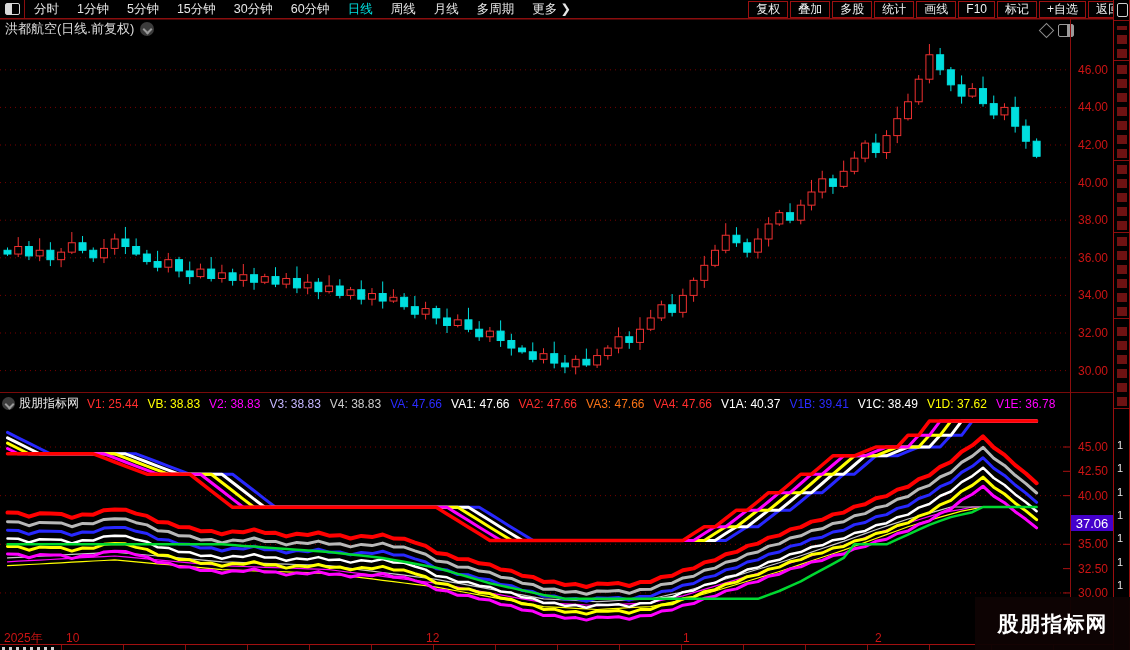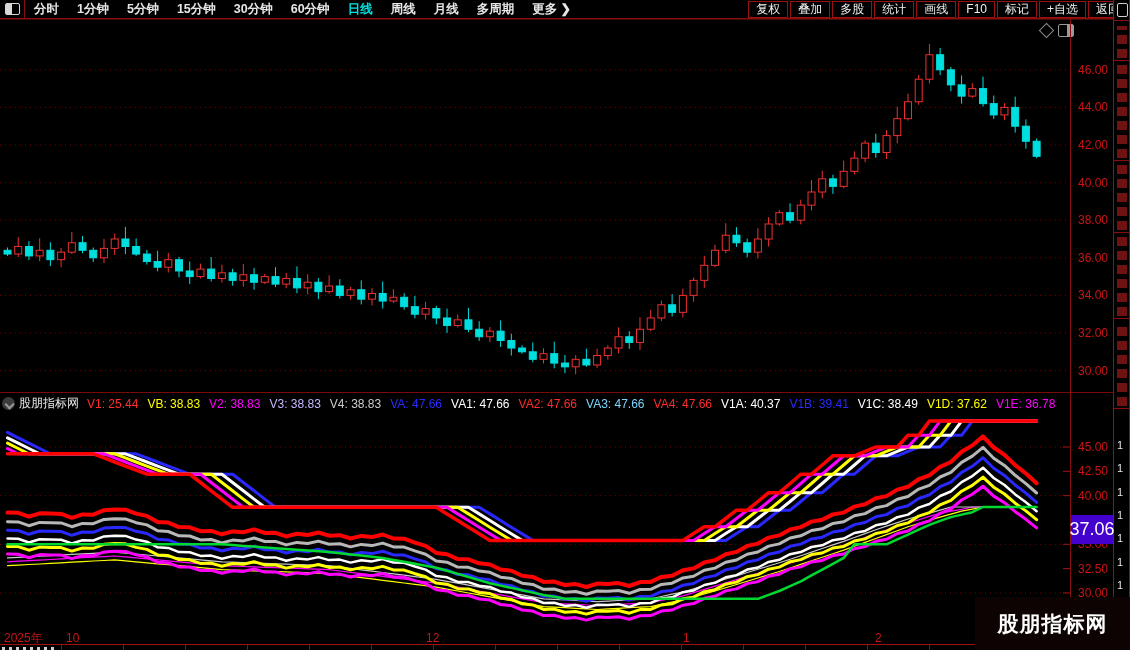--- a/index.html
+++ b/index.html
@@ -4,21 +4,21 @@
 <style>
   html,body{margin:0;padding:0;background:#000;}
   .app{position:relative;width:1130px;height:650px;background:#000;overflow:hidden;
        font-family:"Liberation Sans",sans-serif;-webkit-font-smoothing:none;}
   
   .menubar{position:absolute;left:0;top:0;width:1130px;height:19px;display:flex;
            border-bottom:1px solid #8b0e0e;box-sizing:border-box;background:#000;}
   .win-icon{width:24px;height:18px;border-right:1px solid #8b0e0e;display:flex;align-items:center;justify-content:center;}
   .win-icon .glyph{width:13px;height:10px;border:1px solid #d8d8d8;border-radius:2px;
         background:linear-gradient(90deg,#d8d8d8 0 45%,transparent 45%);}
-  .menu-left{display:flex;align-items:center;font-weight:bold;}
+  .menu-left{display:flex;align-items:center;}
   .menu-left .mi{color:#e6e6e6;font-size:12.5px;padding:0 9px;line-height:18px;white-space:nowrap;cursor:default;}
   .menu-left .mi.active{color:#00e0e0;}
   .menu-right{margin-left:auto;display:flex;align-items:center;padding-right:2px;}
   .menu-right .mb{color:#f0f0f0;font-size:12px;border:1px solid #9b1010;margin-left:2px;
                   padding:0 7px;height:15px;line-height:15px;white-space:nowrap;cursor:default;}
   
   .titlebar{position:absolute;left:0;top:19px;width:1113px;height:19px;display:flex;align-items:center;background:#000;}
   .title-text{color:#dcdcdc;font-size:13px;padding-left:5px;white-space:nowrap;}
   .circ-chevron{width:14px;height:14px;border-radius:50%;background:#3c3c3c;margin-left:6px;position:relative;flex:0 0 auto;}
   .circ-chevron:after{content:"";position:absolute;left:4px;top:4px;width:5px;height:5px;
@@ -48,21 +48,21 @@
   .rs-hline{position:absolute;left:0;width:15px;height:0;border-top:1px solid #8b0e0e;}
   .rs-glyphs{position:absolute;left:3px;width:10px;
       background:repeating-linear-gradient(0deg,#6e1212 0 9px,transparent 9px 14px);}
   .rs-digit{position:absolute;left:3px;color:#e8e8e8;font-size:11px;line-height:11px;}
   
   .watermark{position:absolute;left:975px;top:597px;width:155px;height:53px;background:rgba(14,3,3,0.95);
       z-index:6;display:flex;flex-direction:column;align-items:center;justify-content:center;}
   .wm1{color:#fff;font-weight:bold;font-size:21px;line-height:24px;letter-spacing:1px;}
   .wm2{color:#fff;font-weight:bold;font-size:18px;line-height:22px;}
   
-  .badge{position:absolute;left:1071px;top:515px;width:42px;height:29px;color:#fff;font-size:18px;
+  .badge{position:absolute;left:1071px;top:515px;width:42px;height:16px;color:#fff;font-size:13px;
       display:flex;align-items:center;justify-content:center;z-index:3;}
   svg{position:absolute;left:0;top:0;z-index:1;}
 </style>
 </head>
 <body>
 
 <div class="app">
 
   <svg id="chart" width="1130" height="650">
       <line x1="0" y1="19" x2="1130" y2="19" stroke="#8b0e0e" stroke-width="1"></line>
@@ -393,35 +393,39 @@
         <div class="mb">多股</div>
         <div class="mb">统计</div>
         <div class="mb">画线</div>
         <div class="mb">F10</div>
         <div class="mb">标记</div>
         <div class="mb">+自选</div>
         <div class="mb">返回</div>
       </div>
   </div>
 
+  <div class="titlebar">
+    <span class="title-text">洪都航空(日线.前复权)</span>
+    <span class="circ-chevron"></span>
+  </div>
   <div class="diamond-icon"></div>
   <div class="splitrect-icon"></div>
 
   <div class="ind-row" id="ind-row">
     <span class="circ-chevron"></span>
     <span class="ind-src">股朋指标网</span>
   <span class="ind-item" style="color: rgb(255, 45, 45);">V1: 25.44</span>
       <span class="ind-item" style="color: rgb(255, 255, 0);">VB: 38.83</span>
       <span class="ind-item" style="color: rgb(255, 0, 255);">V2: 38.83</span>
       <span class="ind-item" style="color: #c4b5fd;">V3: 38.83</span>
       <span class="ind-item" style="color: rgb(204, 204, 204);">V4: 38.83</span>
       <span class="ind-item" style="color: rgb(43, 43, 255);">VA: 47.66</span>
       <span class="ind-item" style="color: rgb(255, 255, 255);">VA1: 47.66</span>
       <span class="ind-item" style="color: rgb(255, 45, 45);">VA2: 47.66</span>
-      <span class="ind-item" style="color: #7dd3fc;">VA3: 47.66</span>
+      <span class="ind-item" style="color: #f97316;">VA3: 47.66</span>
       <span class="ind-item" style="color: rgb(255, 45, 45);">VA4: 47.66</span>
       <span class="ind-item" style="color: rgb(255, 255, 255);">V1A: 40.37</span>
       <span class="ind-item" style="color: rgb(43, 43, 255);">V1B: 39.41</span>
       <span class="ind-item" style="color: rgb(255, 255, 255);">V1C: 38.49</span>
       <span class="ind-item" style="color: rgb(255, 255, 0); text-align: center;">V1D: 37.62</span>
       <span class="ind-item" style="color: rgb(255, 0, 255);">V1E: 36.78</span>
     </div>
 
   <div class="badge" id="badge" style="background: rgb(68, 0, 204);">37.06</div>
 

